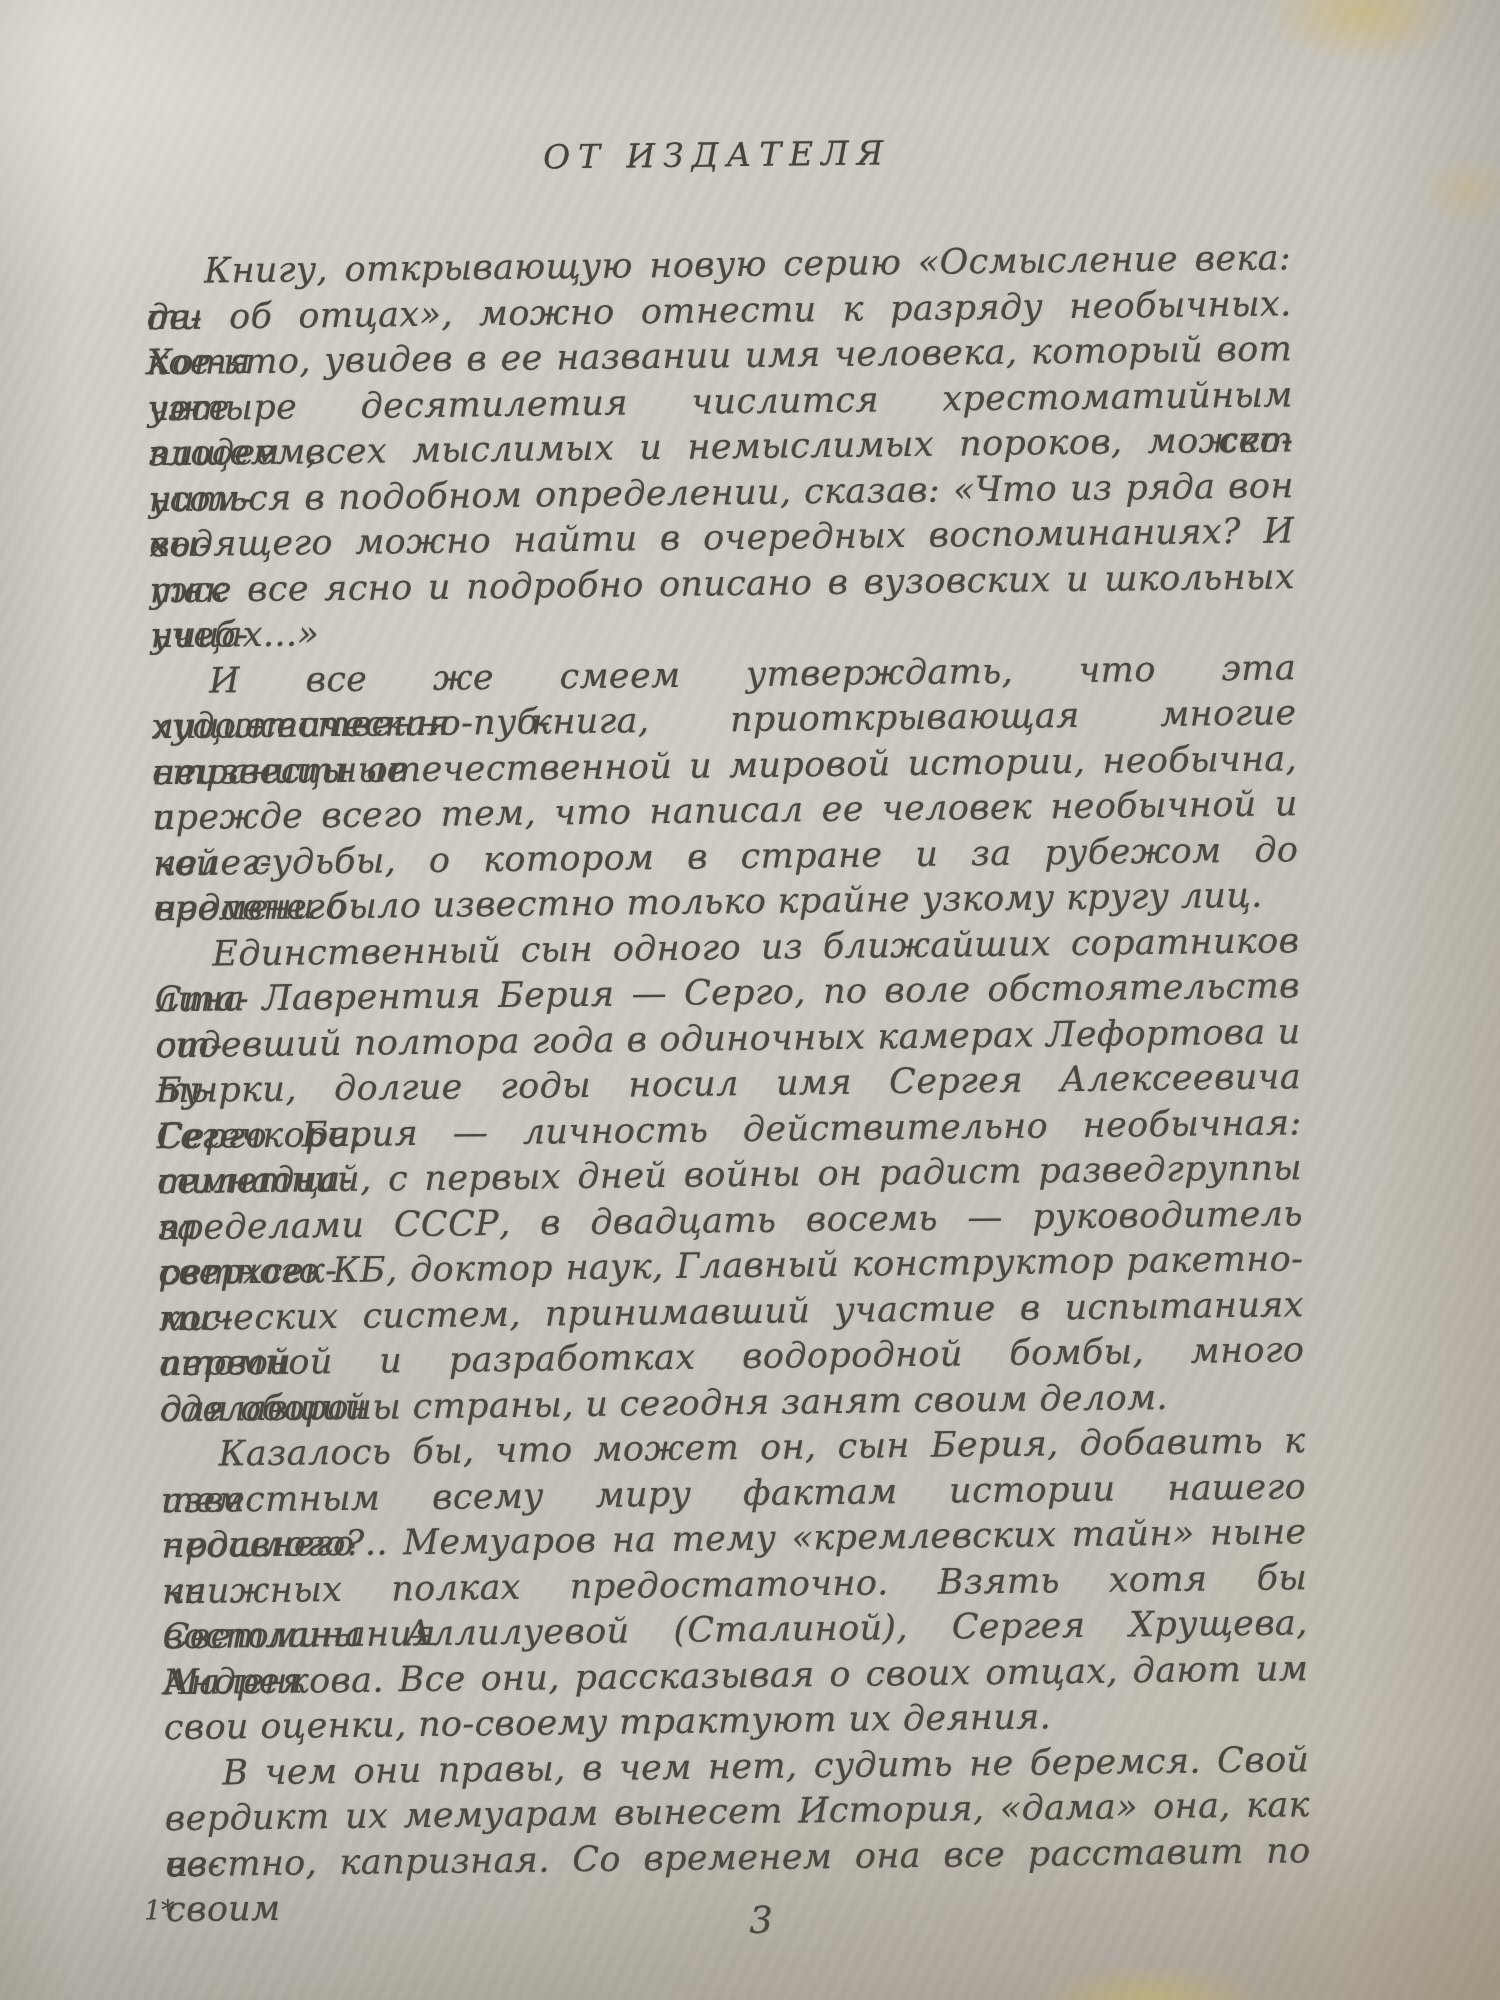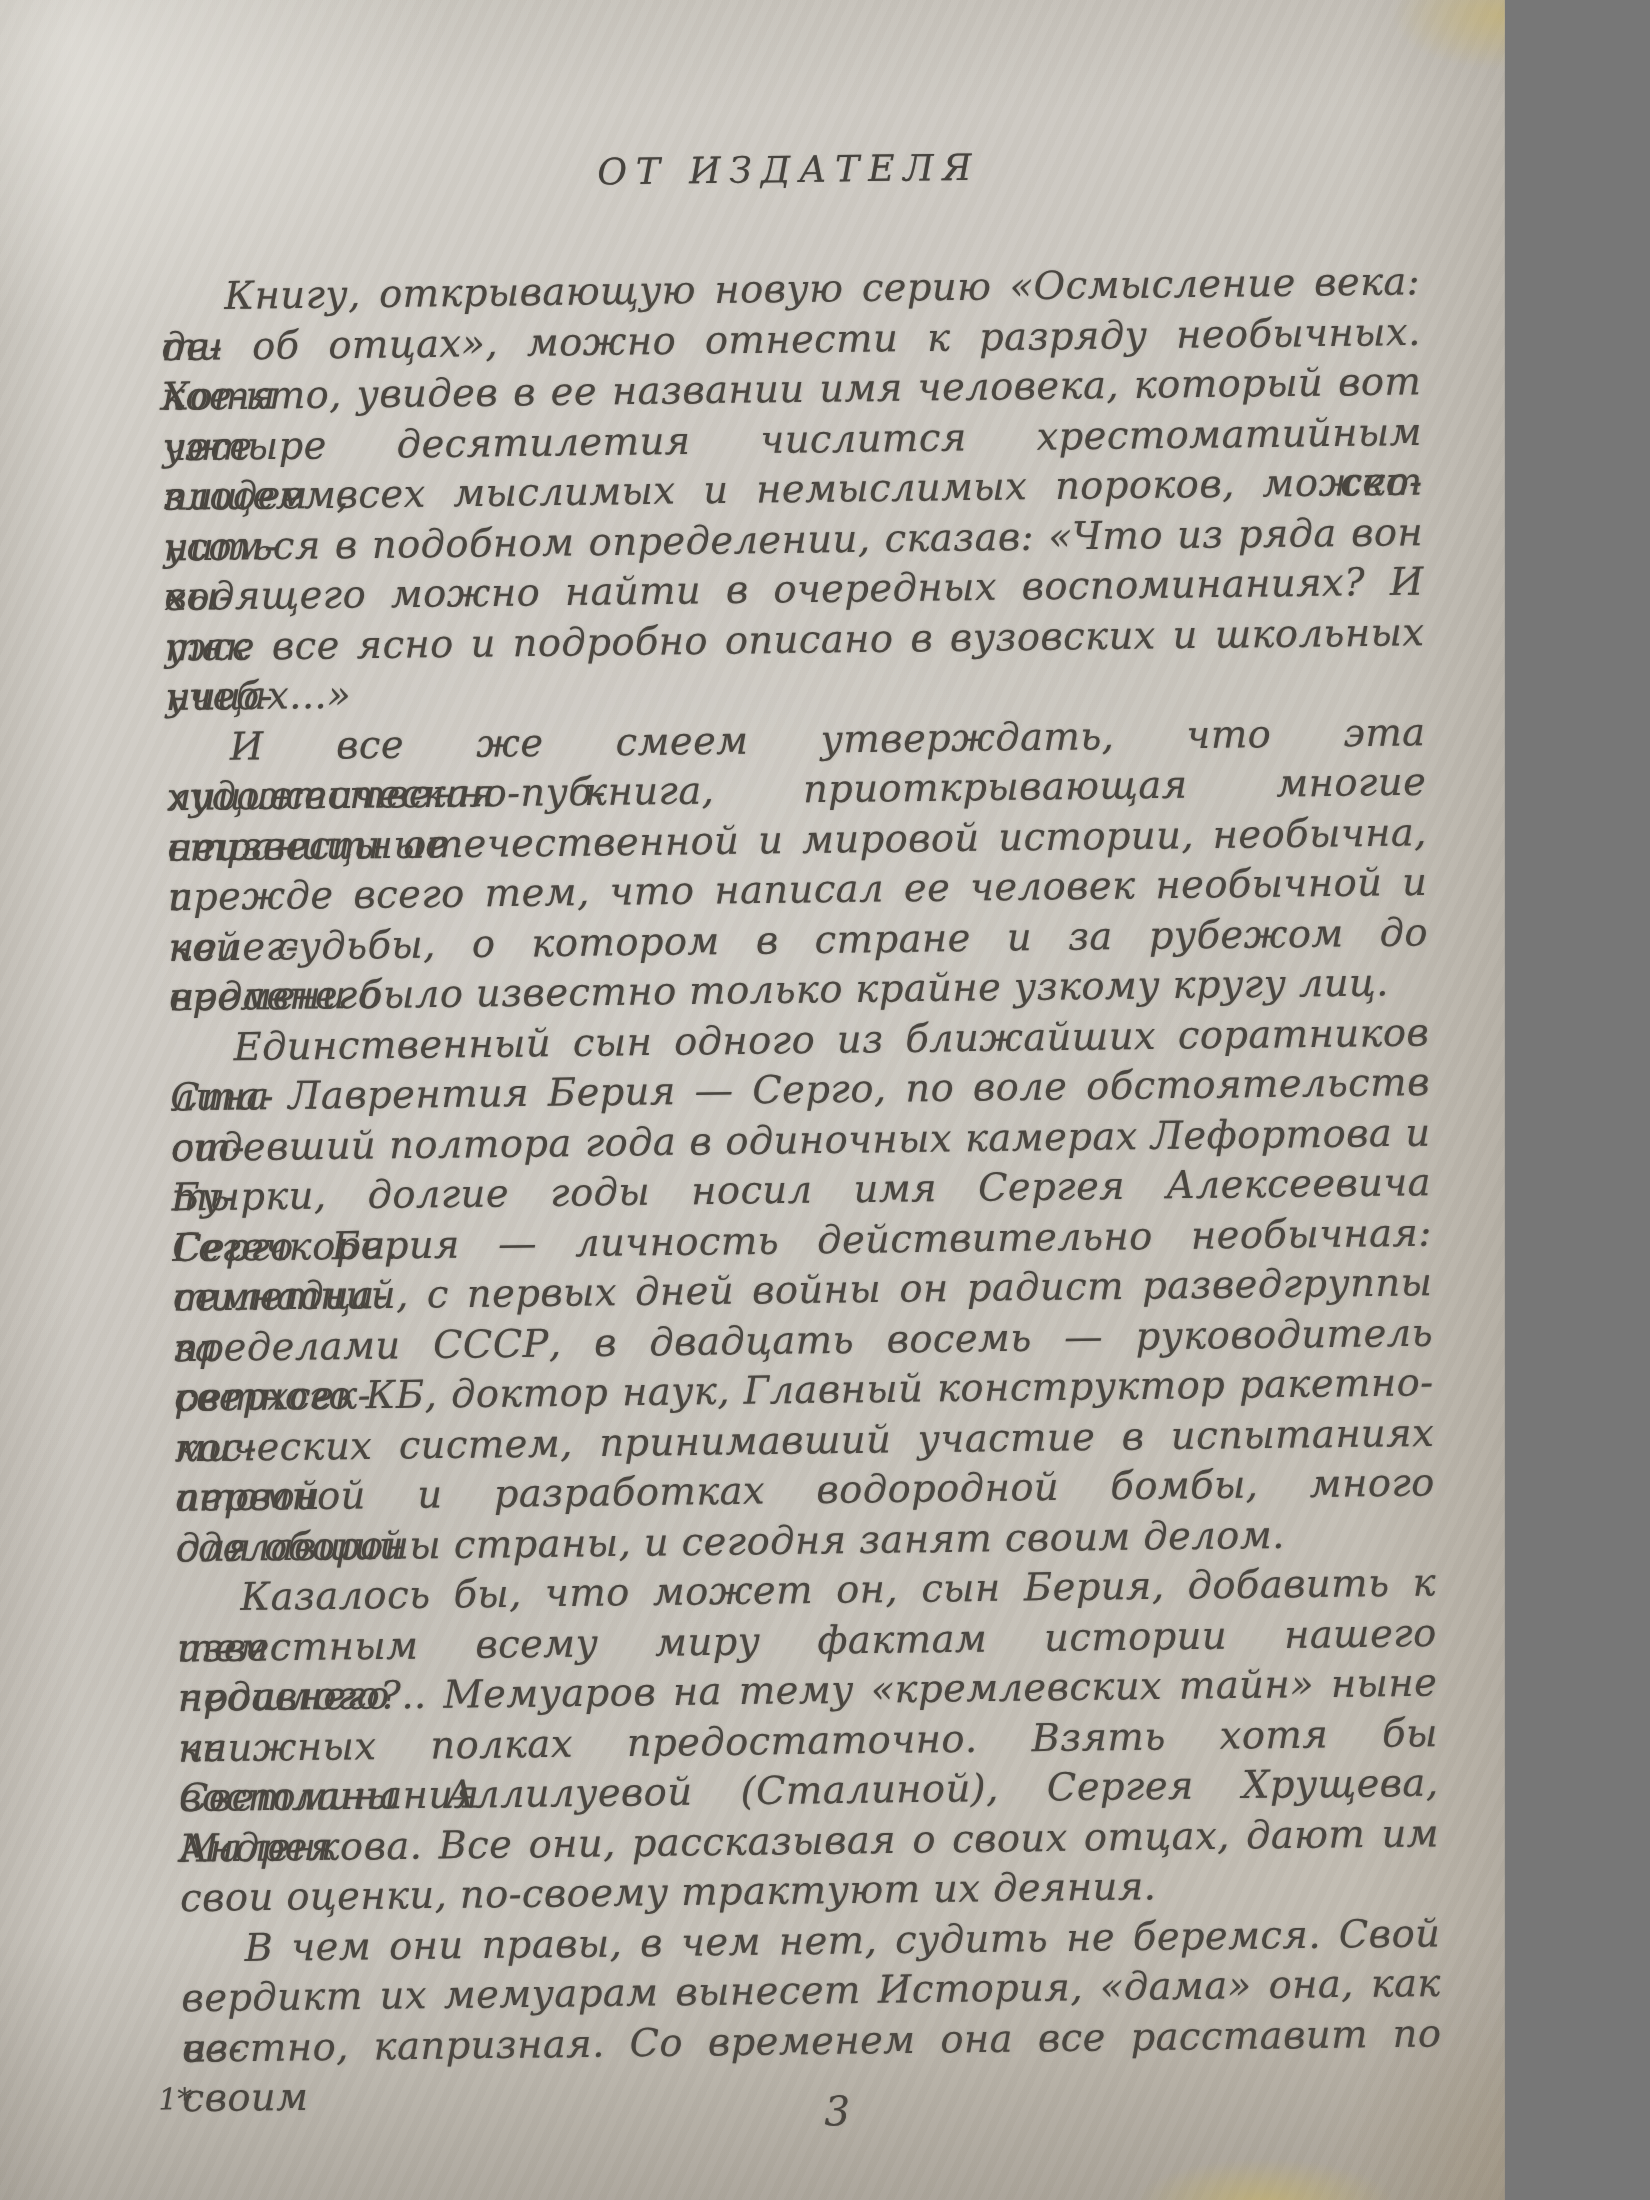--- a/index.html
+++ b/index.html
@@ -1,17 +1,17 @@
 <!DOCTYPE html>
 <html><head>
 <meta charset="utf-8">
 <style>
   html,body{margin:0;padding:0;background:#777;}
   .page{
-    position:relative;width:1368px;height:2000px;overflow:hidden;
+    position:relative;width:1500px;height:2000px;overflow:hidden;
     background:
       radial-gradient(140px 70px at 1363px 14px,  rgba(206,182,96,.50), rgba(206,182,96,0) 70%),
       radial-gradient(70px 45px  at 1468px 190px, rgba(200,178,100,.28), rgba(200,178,100,0) 70%),
       radial-gradient(170px 60px at 1150px 2004px,rgba(208,186,98,.55), rgba(208,186,98,0) 70%),
       radial-gradient(420px 260px at 1480px 1990px,rgba(168,148,112,.30),rgba(168,148,112,0) 70%),
       radial-gradient(500px 380px at 60px 40px,   rgba(240,238,233,.45), rgba(240,238,233,0) 70%),
       radial-gradient(700px 500px at 45% 42%,     rgba(255,255,255,.10), rgba(255,255,255,0) 75%),
       radial-gradient(600px 420px at 20% 72%,     rgba(110,102,90,.07),  rgba(110,102,90,0) 75%),
       repeating-linear-gradient(115deg, rgba(255,255,255,.028) 0 7px, rgba(120,115,105,.028) 7px 14px),
       linear-gradient(to right,  rgba(108,99,86,.14), rgba(108,99,86,0) 5%, rgba(108,99,86,0) 90%, rgba(105,96,82,.18) 100%),

